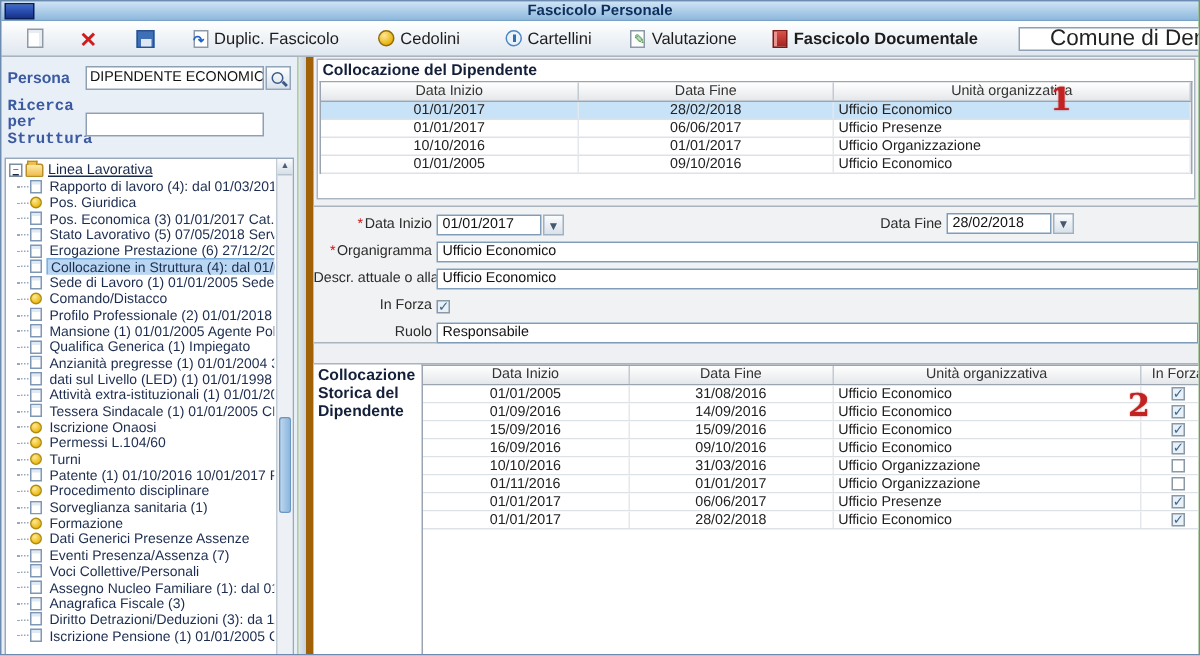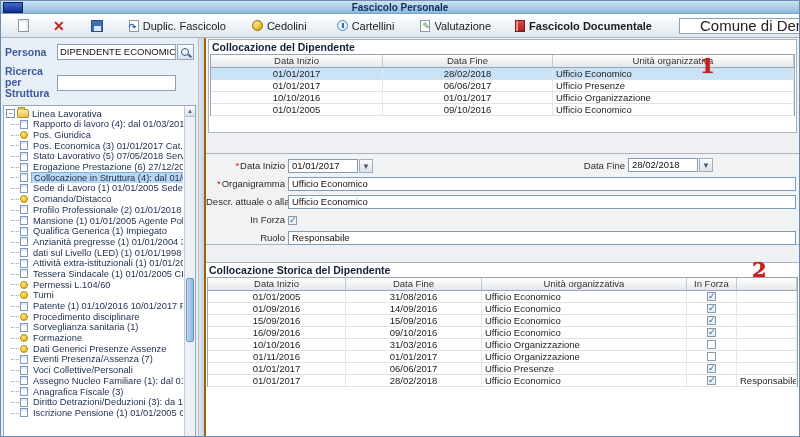--- a/index.html
+++ b/index.html
@@ -46,34 +46,34 @@
   .side-label{ width:52px; color:#3b5aa0; font-weight:bold; font-size:10.5px; line-height:11px; }
   .side-input{ flex:1; height:16px; background:#fff; border:1px solid #8ea0b4; font-size:9.5px; line-height:14px; padding:0 2px; color:#111; overflow:hidden; white-space:nowrap; }
   .search-btn{ width:17px; height:16px; margin-left:1px; background:linear-gradient(#fdfefe,#d9e2ec); border:1px solid #93a5b8; position:relative; }
   .search-btn::before{ content:""; position:absolute; left:3px; top:3px; width:6px; height:6px; border:1.5px solid #3a5a86; border-radius:50%; }
   .search-btn::after{ content:""; position:absolute; left:10px; top:10px; width:4px; height:1.5px; background:#3a5a86; transform:rotate(45deg); }
   .tree-box{ flex:1; margin:6px 2px 0 2px; background:#fff; border:1px solid #98a8bc; position:relative; overflow:hidden; }
   .tree-scroll{ position:absolute; right:0; top:0; bottom:0; width:11px; background:#edf1f5; border-left:1px solid #c2ccd6; }
   .tree-scroll .up{ height:11px; background:linear-gradient(#fafcfd,#d6dfe8); border-bottom:1px solid #b7c2cd; font-size:6px; text-align:center; line-height:10px; color:#4a5f78; }
   .tree-scroll .thumb{ position:absolute; left:1px; right:1px; top:52%; height:64px; background:linear-gradient(90deg,#bcd6ee,#8db8de); border:1px solid #6b96c2; border-radius:2px; }
   .tree{ position:absolute; left:2px; top:1px; right:12px; bottom:0; overflow:hidden; }
-  .tree-root{ display:flex; align-items:center; height:12px; font-size:9.5px; color:#18294a; white-space:nowrap; }
+  .tree-root{ display:flex; align-items:center; height:12px; font-size:9.5px; color:#18294a; white-space:nowrap;text-decoration:underline; }
   .expander{ width:9px; height:9px; border:1px solid #7d8da0; background:#fff; font-size:7px; line-height:7px; text-align:center; color:#33507a; margin-right:2px; }
   .folder{ width:12px; height:9px; background:linear-gradient(#ffe9a8,#eebf4d); border:1px solid #b98f2c; border-radius:1px 2px 1px 1px; margin-right:3px; position:relative; }
   .folder::before{ content:""; position:absolute; left:0; top:-3px; width:5px; height:2px; background:#eebf4d; border:1px solid #b98f2c; border-bottom:none; }
   .titem{ display:flex; align-items:center; height:10.7px; padding-left:14px; font-size:9.3px; color:#1c2c4e; white-space:nowrap; overflow:hidden; position:relative; }
   .titem::before{ content:""; position:absolute; left:5px; top:5px; width:8px; border-top:1px dotted #9aa8ba; }
   .titem .lbl{ padding:0 2px; }
   .titem.sel .lbl{ background:#b9d7f2; border:1px solid #7fb0dd; }
   .tico-doc{ width:8px; height:9px; flex:0 0 8px; background:#fff; border:1px solid #7e97b5; margin-right:3px;
     box-shadow:inset 0 2px 0 #dfeaf5; }
   .tico-dot{ width:8px; height:8px; flex:0 0 8px; border-radius:50%; background:radial-gradient(circle at 35% 30%, #ffe896, #ecb90e 75%); border:1px solid #b08c10; margin-right:3px; }
   .splitter{ width:6px; background:linear-gradient(90deg,#dfe6ee,#c7d2de); border-left:1px solid #b7c2cd; }
   
-  .main{ flex:1; display:flex; flex-direction:column; background:#eef0f3; border-left:2px solid #a16207; overflow:hidden;gap:16px; }
+  .main{ flex:1; display:flex; flex-direction:column; background:#eef0f3; border-left:5px solid #a16207; overflow:hidden; }
   .group-title{ font-weight:bold; font-size:10.5px; color:#14203a; padding:1px 3px; }
   .group1{ background:#fff; border:1px solid #aab4bf; margin:1px 2px 0 2px; height:94px; }
   .tbl{ border:1px solid #9aa5b1; border-bottom:none; margin:0 1px; }
   .thead{ display:flex; height:13px; background:linear-gradient(#ffffff,#e4e7ea); border-bottom:1px solid #9aa5b1; }
   .thead .c{ font-size:9.5px; color:#333; text-align:center; line-height:12px; border-right:1px solid #c3cad1; overflow:hidden; }
   .trow{ display:flex; height:12px; border-bottom:1px solid #dde2e7; background:#fff; }
   .trow.sel{ background:#c8e2f7; }
   .trow .c{ font-size:9.5px; color:#222; text-align:center; line-height:11px; border-right:1px solid #e4e8ec; overflow:hidden; white-space:nowrap; }
   .c.left{ text-align:left; padding-left:3px; }
   .c1{ width:172px; } .c2{ width:170px; } .c3{ flex:1; }
@@ -84,21 +84,21 @@
   .formarea{ margin-top:4px; background:#f1f2f3; border-top:1px solid #aab4bf; border-bottom:1px solid #aab4bf; height:92px; position:relative; padding-top:4px; }
   .frow{ display:flex; align-items:center; margin:0 0 3px 0; height:15px; }
   .flabel{ width:82px; text-align:right; font-size:9.5px; color:#2b2b2b; padding-right:3px; white-space:nowrap; }
   .req::before{ content:"*"; color:#d01818; margin-right:1px; }
   .field{ height:14px; background:#fff; border:1px solid #7f9db9; font-size:9.5px; line-height:12px; padding:0 3px; color:#111; overflow:hidden; white-space:nowrap; }
   .f-date{ width:70px; }
   .f-wide{ width:508px; }
   .drop{ width:14px; height:14px; margin-left:1px; background:linear-gradient(#fbfcfd,#d9e1ea); border:1px solid #9fb0c2; font-size:8px; line-height:13px; text-align:center; color:#44586e; }
   .datafine{ position:absolute; left:372px; top:4px; display:flex; align-items:center; }
   .datafine .flabel{ width:50px; }
-  .group2{ flex:1; background:#fff; border-top:1px solid #aab4bf; margin-top:1px; display:flex; flex-direction:column; }
+  .group2{ flex:1; background:#fff; border-top:1px solid #aab4bf; margin-top:13px; display:flex; flex-direction:row; }
   
   .anno{ position:absolute; font-family:"DejaVu Serif", serif; font-weight:bold; font-size:21px; color:#c32222; text-shadow:0 0 1px #c32222; }
   #anno1{ left:699px; top:52px; }
   #anno2{ left:751px; top:256px; }
 </style>
 </head>
 <body>
 
 <div class="window">
 
@@ -147,21 +147,21 @@
   </div>
 
   <div class="bodyrow">
 
     <div class="sidebar">
       <div class="frm-line">
         <span class="side-label">Persona</span>
         <span class="side-input">DIPENDENTE ECONOMICO DUE - 01/0</span>
         <span class="search-btn"></span>
       </div>
-      <div class="frm-line" style="margin-top:6px;">
+      <div class="frm-line" style="margin-top:6px;font-family:Liberation Mono, monospace;">
         <span class="side-label">
           <span>Ricerca per</span><br>
           <span>Struttura</span>
         </span>
         <span class="side-input"></span>
         <span style="width:18px;"></span>
       </div>
 
       <div class="tree-box">
         <div class="tree">
@@ -239,20 +239,24 @@
             <div class="titem">
               <span class="tico-doc"></span>
               <span class="lbl">Attività extra-istituzionali (1) 01/01/2010 01/0</span>
             </div>
 
             <div class="titem">
               <span class="tico-doc"></span>
               <span class="lbl">Tessera Sindacale (1) 01/01/2005  CISL</span>
             </div>
 
+            <div class="titem">
+              <span class="tico-dot"></span>
+              <span class="lbl">Iscrizione Onaosi</span>
+            </div>
 
             <div class="titem">
               <span class="tico-dot"></span>
               <span class="lbl">Permessi L.104/60</span>
             </div>
 
             <div class="titem">
               <span class="tico-dot"></span>
               <span class="lbl">Turni</span>
             </div>

